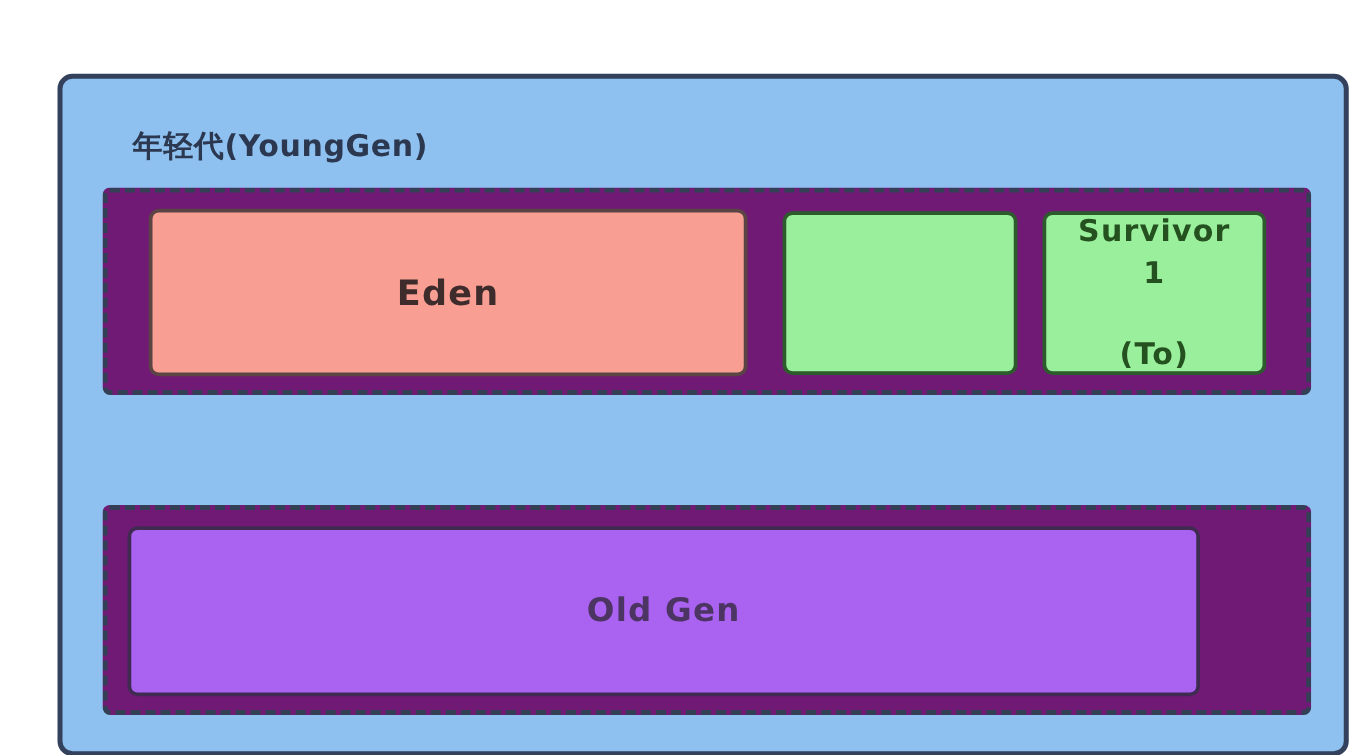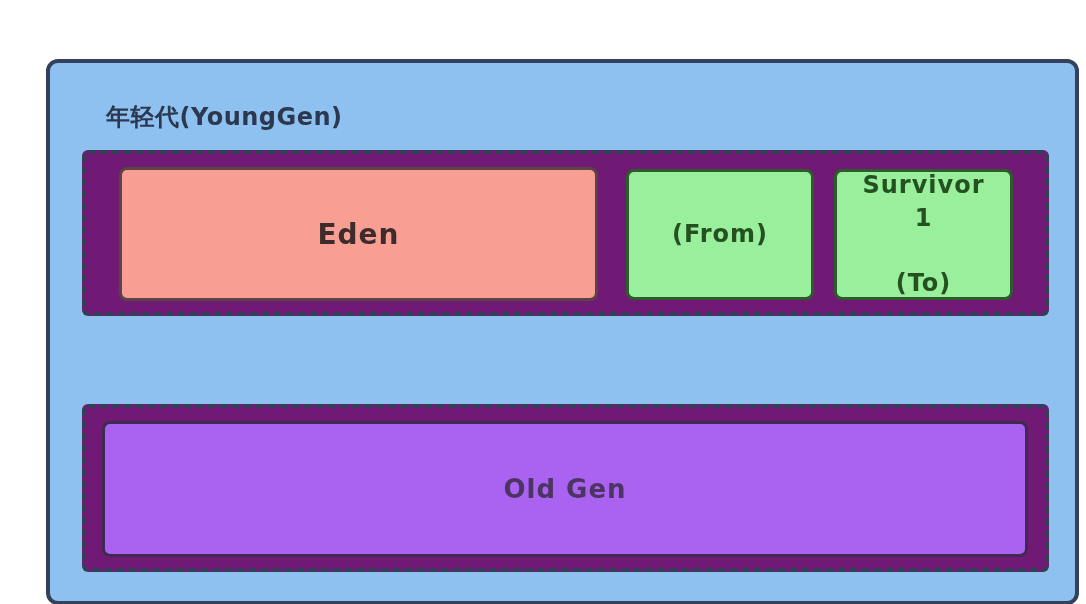--- a/index.html
+++ b/index.html
@@ -63,41 +63,40 @@
   .survivor {
     background: #99ef9c;
     border: 3px solid #2c5b2c;
     color: #24511f;
     font-size: 24px;
     line-height: 33px;
   }
   .survivor0 { left: 540px; top: 15px; width: 188px; height: 131px; }
   .survivor1 { left: 748px; top: 15px; width: 179px; height: 131px; }
   .oldgen {
-    left: 16px; top: 13px; width: 926px; height: 136px;
+    left: 16px; top: 13px; width: 858px; height: 136px;
     background: #aa62f0;
     border: 3px solid #3f2b52;
     color: #4c3562;
     font-size: 26px;
   }
 </style>
 </head>
 <body>
 
 <div class="canvas">
   <div class="heap">
 
     <div class="section-label label-young">年轻代(YoungGen)</div>
 
     <div class="dashed-region region-young">
       <div class="space eden">
         <span>Eden</span>
       </div>
       <div class="space survivor survivor0">
-        <span>(From)</span>
       </div>
       <div class="space survivor survivor1">
         <span>Survivor 1</span>
         <span>(To)</span>
       </div>
     </div>
 
 
     <div class="dashed-region region-old">
       <div class="space oldgen">

